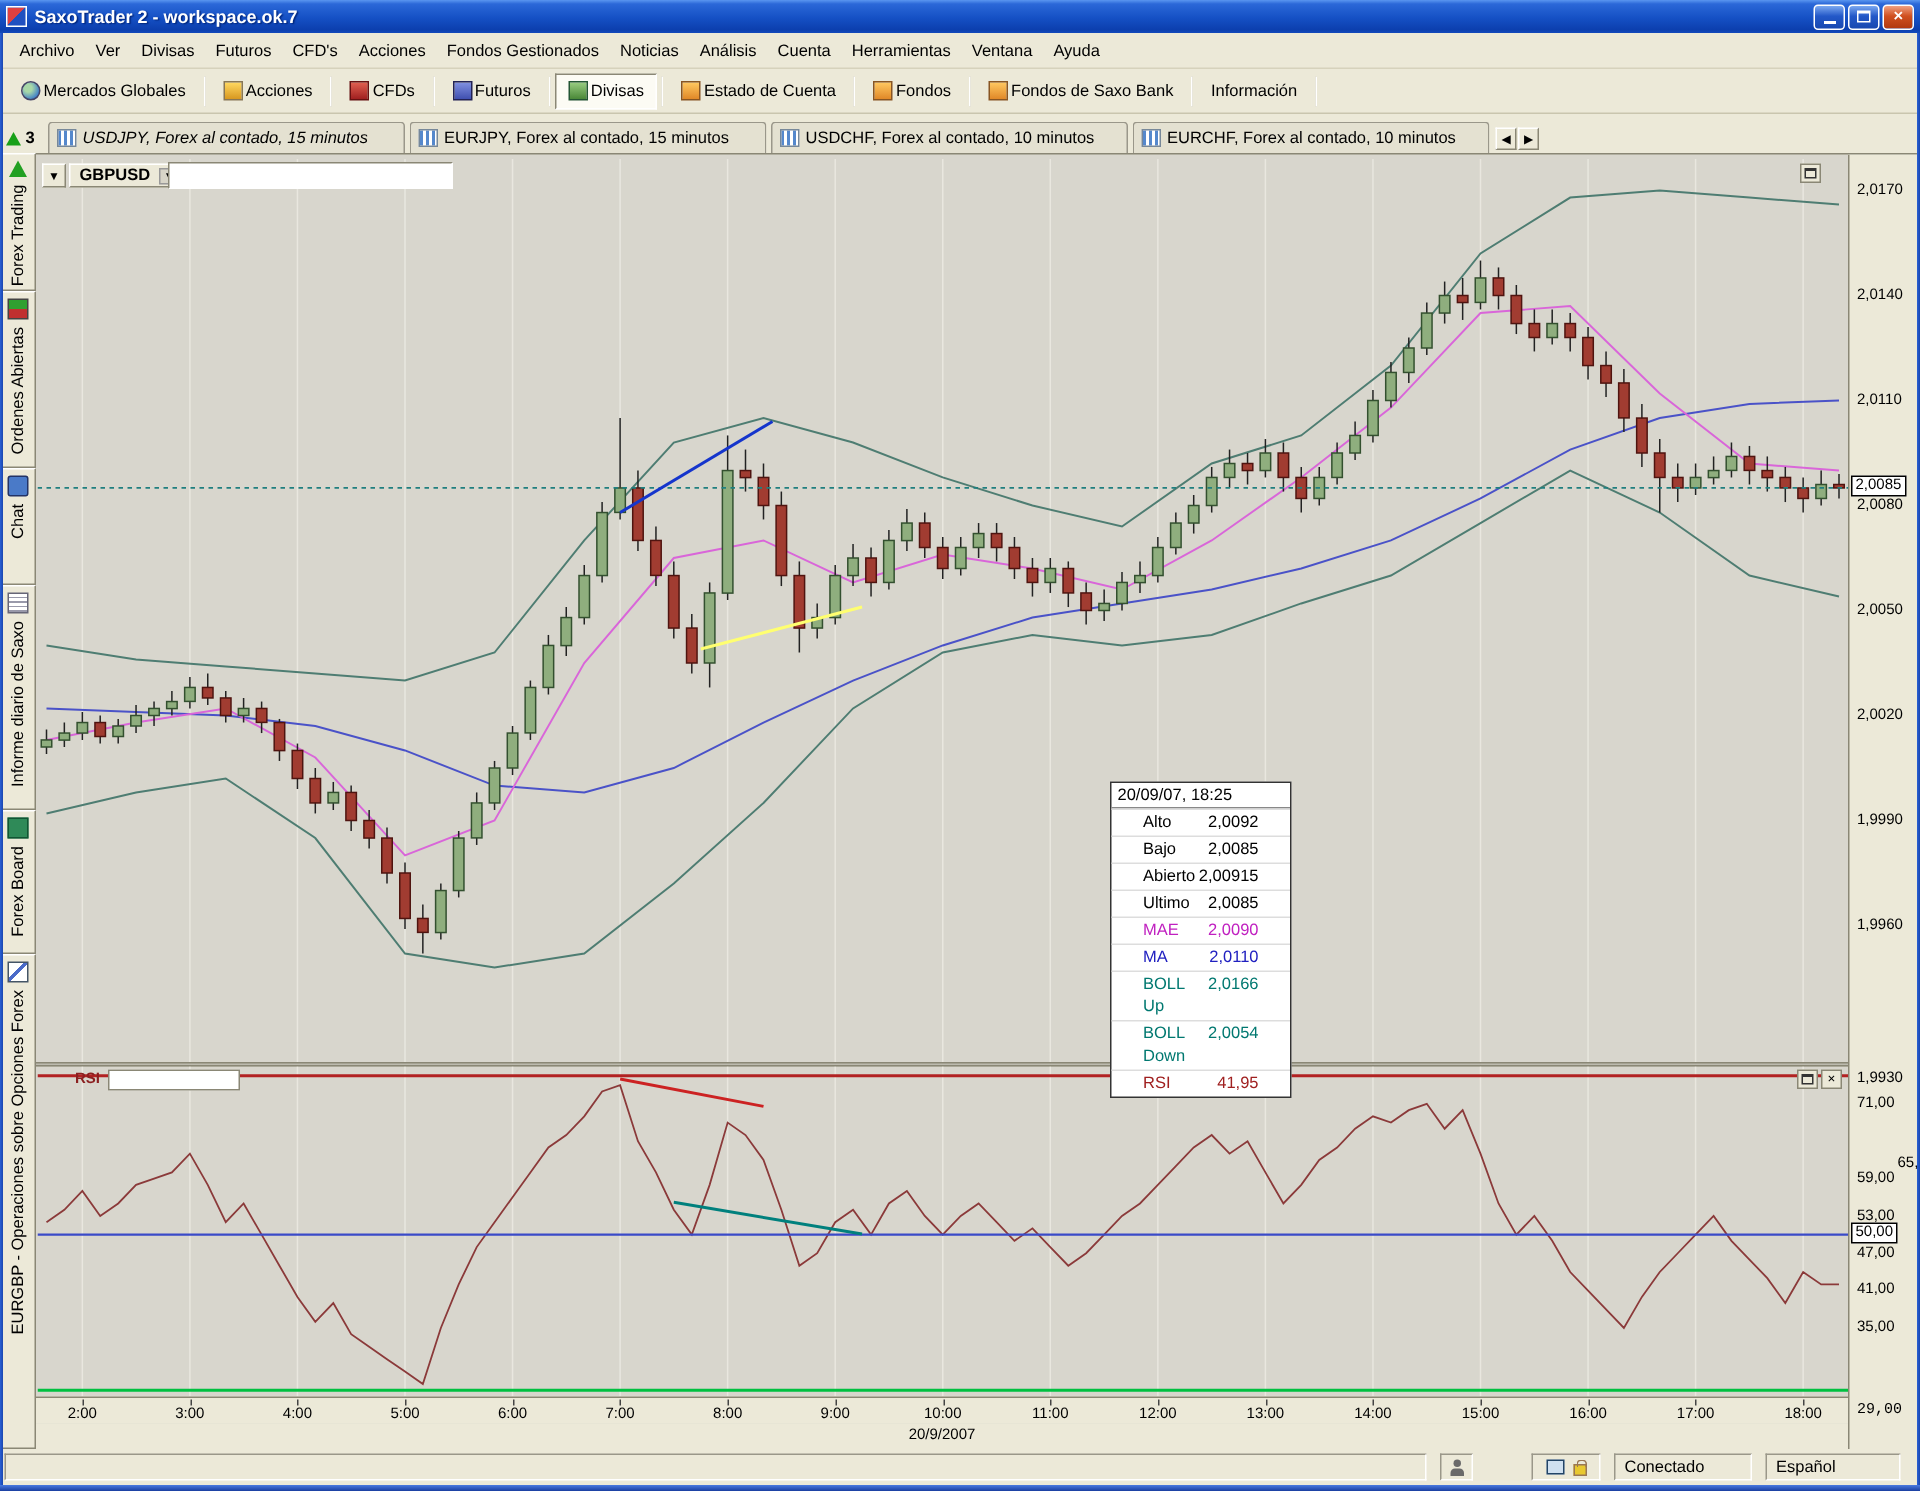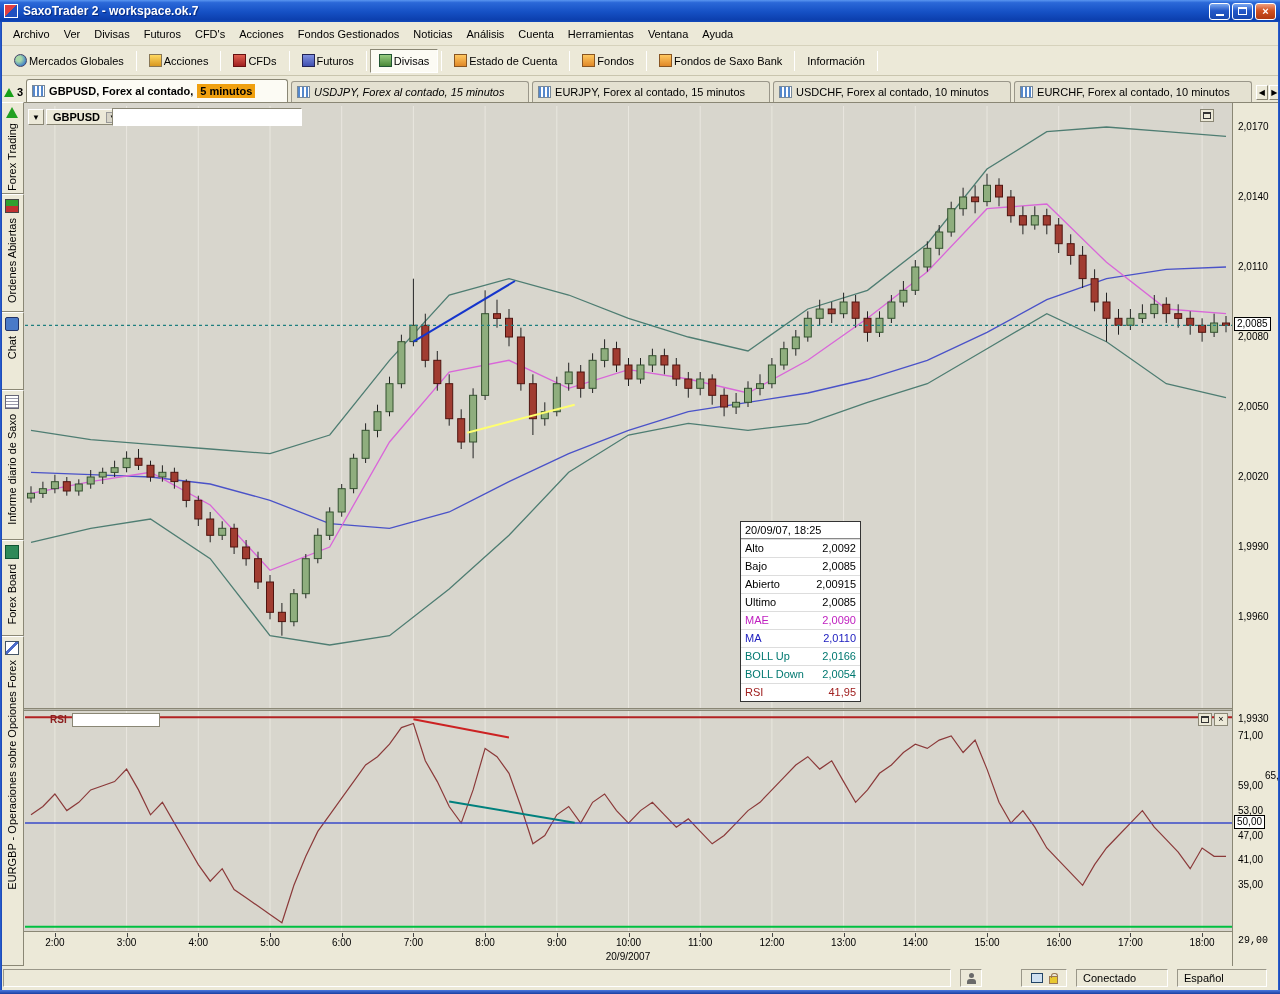--- a/index.html
+++ b/index.html
@@ -91,21 +91,21 @@
   .tick{position:absolute;left:5px;font-size:10px;color:#000;white-space:nowrap;}
   .axis-badge{position:absolute;left:1px;font-size:10px;background:#fff;border:1px solid #000;padding:0 2px;height:14px;line-height:12px;z-index:2;white-space:nowrap;}
   .time-axis{position:absolute;left:0;top:828px;width:1208px;height:18px;background:#ece9d8;border-top:1px solid #8a8775;}
   .time-tick{position:absolute;top:1px;width:1px;height:4px;background:#444;}
   .time-label{position:absolute;top:5px;transform:translateX(-50%);font-size:10px;white-space:nowrap;}
   .date-row{position:absolute;left:0;top:846px;width:1208px;height:18px;background:#ece9d8;text-align:center;font-size:10px;line-height:16px;}
 
   
   .tooltip{position:absolute;left:716px;top:418px;width:121px;background:#fff;border:1px solid #333;z-index:5;font-size:11px;}
   .tt-header{padding:2px 4px;border-bottom:1px solid #888;}
-  .tt-row{display:flex;justify-content:space-between;padding:1px 4px;border-top:1px solid #ddd;line-height:15px;}
+  .tt-row{display:flex;justify-content:space-between;padding:1px 21px;border-top:1px solid #ddd;line-height:15px;}
 
   
   .statusbar{position:absolute;left:0;top:966px;width:1280px;height:24px;background:#ece9d8;display:flex;align-items:center;padding:0 3px;gap:9px;}
   .sb-panel{height:18px;border:1px solid;border-color:#9a9789 #fff #fff #9a9789;display:flex;align-items:center;padding:0 6px;gap:6px;}
   .sb-main{width:948px;flex:none;}
   .sb-icon{width:22px;justify-content:center;padding:0;}
   .sb-icons{width:46px;margin-left:30px;justify-content:center;padding:0;}
   .sb-connected{width:92px;}
   .sb-lang{width:90px;}
   .person-icon{position:relative;width:9px;height:11px;display:inline-block;}
@@ -198,25 +198,20 @@
     </div>
     <span class="tb-sep"></span>
   </div>
 
 <div class="tabstrip">
   <div class="tab-overflow">
     <span class="green-arrow-icon"></span>
     <span>3</span>
   </div>
   <div class="tabs" id="tabs">
-      <div class="tab active" style="width: 262px;">
-        <span class="tab-icon"></span>
-        <span class="tab-label">GBPUSD, Forex al contado, </span>
-        <span class="tab-hl">5 minutos</span>
-      </div>
       <div class="tab" style="width: 238px; font-style: italic;">
         <span class="tab-icon"></span>
         <span class="tab-label">USDJPY, Forex al contado, 15 minutos</span>
       </div>
       <div class="tab" style="width: 238px;">
         <span class="tab-icon"></span>
         <span class="tab-label">EURJPY, Forex al contado, 15 minutos</span>
       </div>
       <div class="tab" style="width: 238px;">
         <span class="tab-icon"></span>

